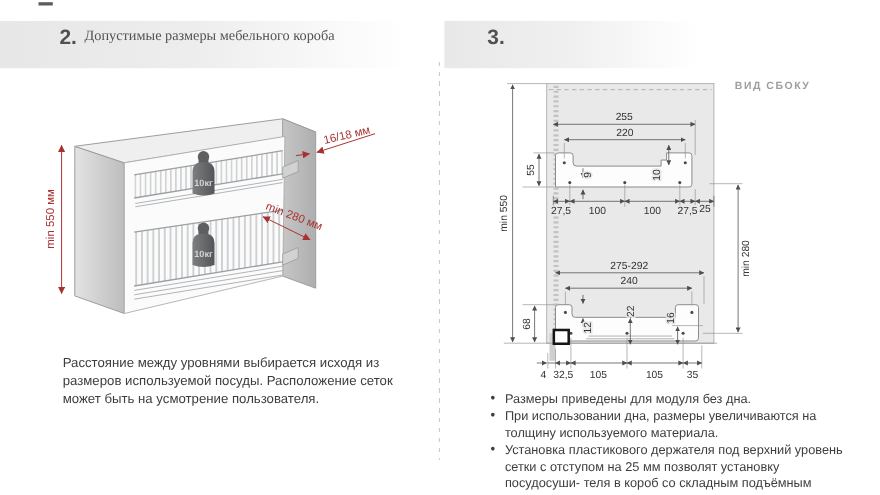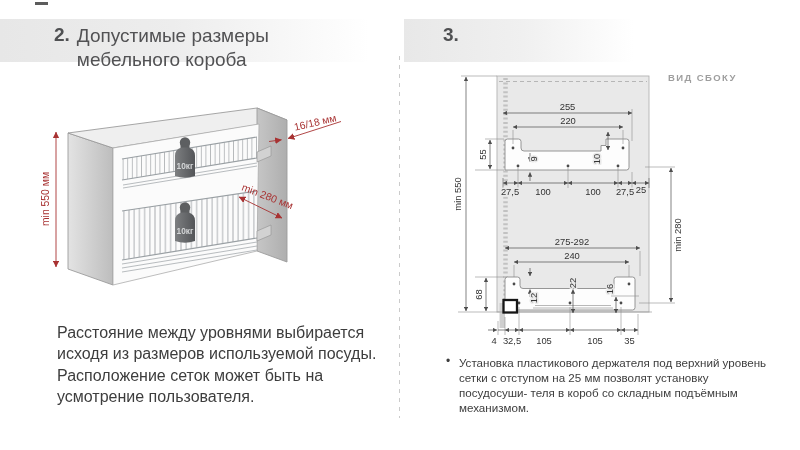--- a/index.html
+++ b/index.html
@@ -2,25 +2,25 @@
 <html><head>
 <meta charset="utf-8">
 <style>
   html,body{margin:0;padding:0;}
   body{width:800px;height:450px;background:#fff;overflow:hidden;position:relative;
        font-family:"Liberation Sans","DejaVu Sans",sans-serif;color:#3b3b3b;}
   .band{position:absolute;top:19px;height:43px;display:flex;align-items:flex-start;}
   .band-left{left:0;width:384px;background:linear-gradient(90deg,#e7e7e7 0%,#ededed 45%,rgba(255,255,255,0) 96%);padding:5px 0 0 54px;box-sizing:border-box;}
   .band-right{left:404px;width:396px;background:linear-gradient(90deg,#e8e8e8 0%,#f0f0f0 30%,rgba(255,255,255,0) 58%);padding:5px 0 0 39px;box-sizing:border-box;}
   .sec-num{font-size:19px;font-weight:bold;color:#4f5052;margin-right:7px;line-height:1.15;}
-  .sec-title{font-size:19px;font-weight:500;color:#525254;line-height:1.25;max-width:300px;}
+  .sec-title{font-size:13px;font-weight:500;color:#525254;line-height:1.25;max-width:300px;font-family:Liberation Serif, serif;}
   .topdash{position:absolute;left:35px;top:2px;width:13px;height:3px;background:#5c5c5c;}
   .divider{position:absolute;left:399px;top:56px;width:1px;height:362px;
      background:repeating-linear-gradient(to bottom,#cbcbcb 0,#cbcbcb 4px,transparent 4px,transparent 9px);}
-  .note{position:absolute;left:57px;top:322px;width:330px;font-size:16px;line-height:1.34;color:#3d3d3d;}
+  .note{position:absolute;left:57px;top:322px;width:330px;font-size:12px;line-height:1.34;color:#3d3d3d;}
   .bullets{position:absolute;left:444px;top:355px;width:330px;margin:0;padding:0;list-style:none;font-size:11.6px;line-height:1.3;color:#3d3d3d;}
   .bullets li{position:relative;padding-left:15px;margin-bottom:1px;}
   .bullets li::before{content:"•";position:absolute;left:2px;top:-1px;font-size:12px;color:#3d3d3d;}
   svg{position:absolute;overflow:visible;}
   
   .panel{fill:#e9e9e9;stroke:#b3b3b3;stroke-width:0.9;}
   .dash{stroke:#a8a8a8;stroke-width:0.8;stroke-dasharray:4,3;fill:none;}
   .dotstrip{stroke:#c2c2c2;stroke-width:4.5;stroke-dasharray:2,2.4;fill:none;}
   .bracket{fill:#fdfdfd;stroke:#8b8b8b;stroke-width:0.9;}
   .dim{stroke:#4e4e4e;stroke-width:0.7;fill:none;}
@@ -245,14 +245,16 @@
   <text class="dt dout" x="69" y="289" text-anchor="middle">4</text>
   <text class="dt dout" x="87" y="289" text-anchor="middle">32,5</text>
   <text class="dt dout" x="119" y="289" text-anchor="middle">105</text>
   <text class="dt dout" x="170" y="289" text-anchor="middle">105</text>
   <text class="dt dout" x="204.5" y="289" text-anchor="middle">35</text>
 
   <text class="viewlab" x="243" y="26">ВИД СБОКУ</text>
 </svg>
 
 <ul class="bullets">
+  <li>Размеры приведены для модуля без дна.</li>
+  <li>При использовании дна, размеры увеличиваются на толщину используемого материала.</li>
   <li>Установка пластикового держателя под верхний уровень сетки с отступом на 25 мм позволят установку посудосуши- теля в короб со складным подъёмным механизмом.</li>
 </ul>
 
 </body></html>

